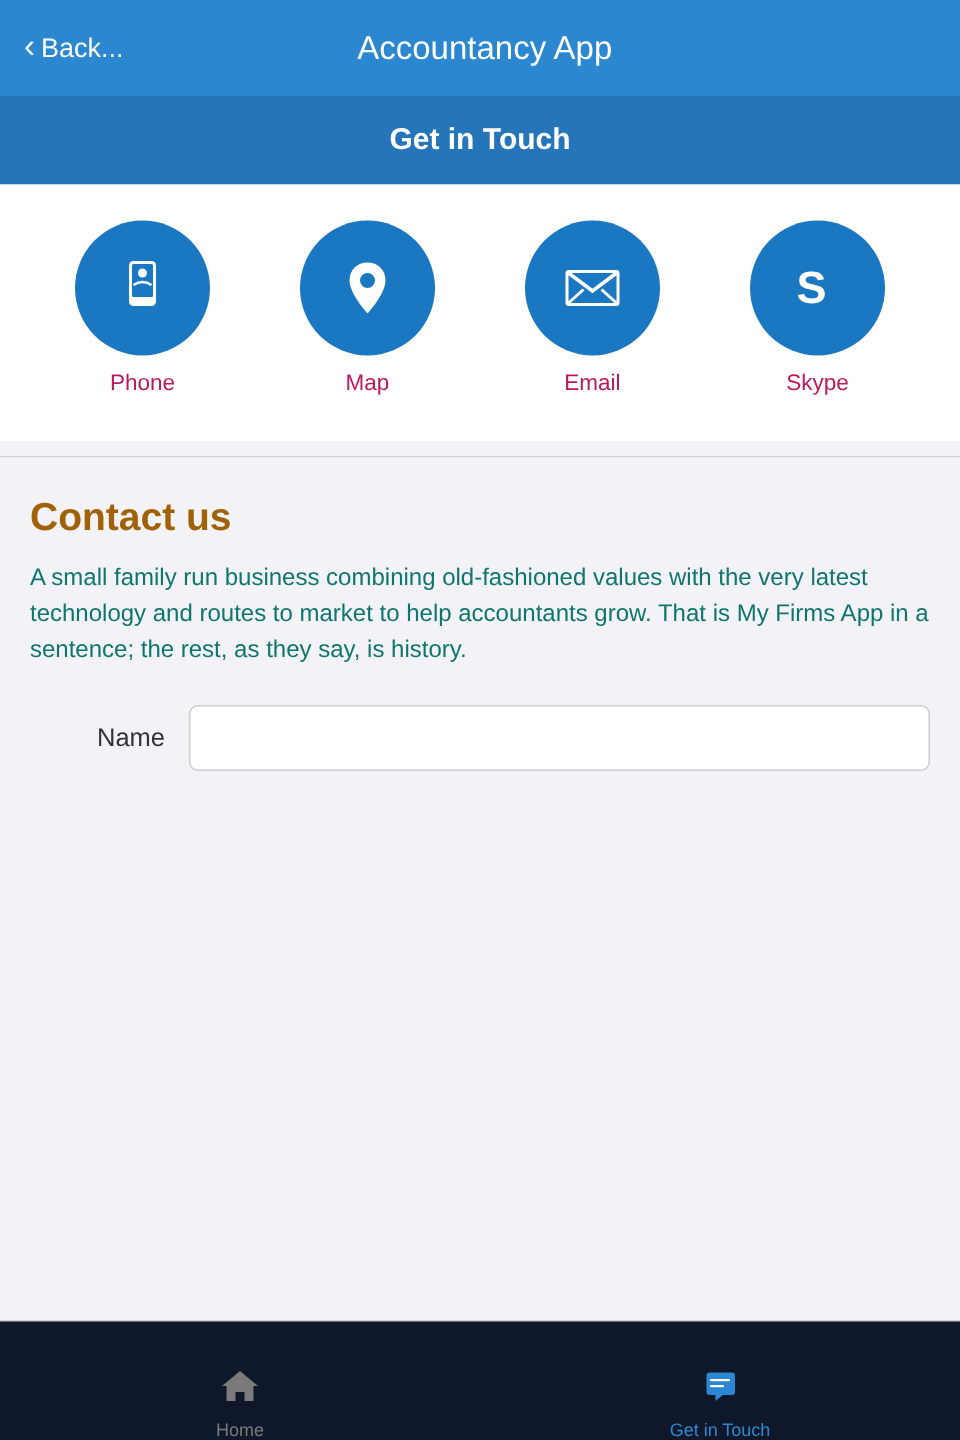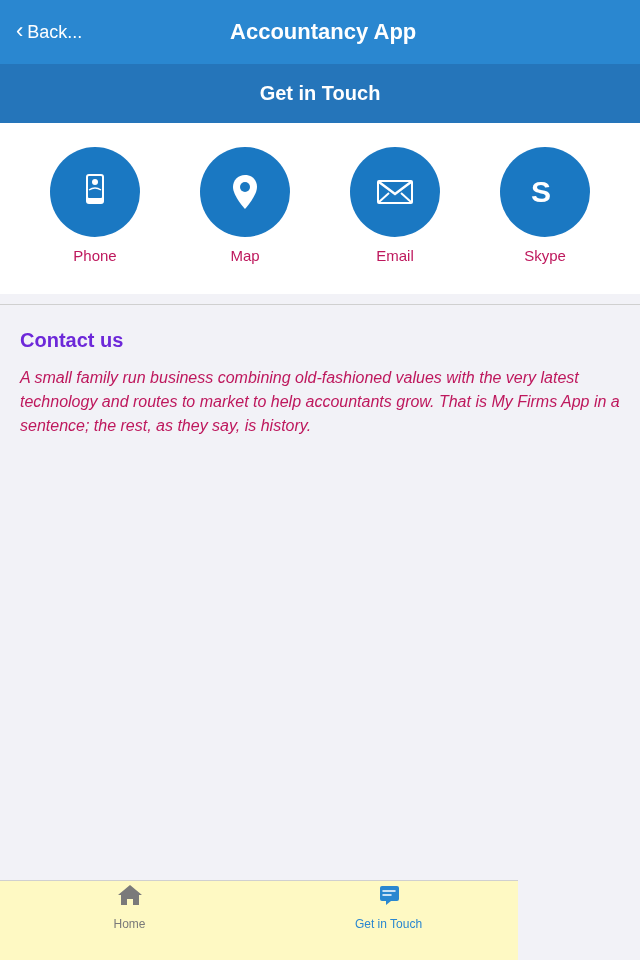--- a/index.html
+++ b/index.html
@@ -32,21 +32,21 @@
       font-size: 22px;
       font-weight: 300;
       line-height: 1;
       margin-top: -2px;
     }
     .nav-title {
       flex: 1;
       text-align: center;
       color: white;
       font-size: 22px;
-      font-weight: 700;
+      font-weight: 400;
       margin-right: 60px;
     }
 
     
     .section-header {
       background: #2575ba;
       text-align: center;
       padding: 18px 0;
     }
     .section-header-text {
@@ -101,31 +101,30 @@
       background: #d0d0d0;
       margin: 10px 0 0 0;
     }
 
     
     .contact-section {
       background: #f2f2f7;
       padding: 24px 20px 20px 20px;
     }
     .contact-title {
-      font-size: 20px;
+      font-size: 26px;
       font-weight: 700;
-      color: #6d28d9;
+      color: #a16207;
       margin-bottom: 14px;
     }
     .contact-description {
       font-size: 16px;
-      color: #be185d;
+      color: #0f766e;
       line-height: 1.5;
       margin-bottom: 24px;
-      font-style: italic;
     }
 
     
     .form-row {
       display: flex;
       align-items: center;
       margin-bottom: 12px;
     }
     .form-label {
       font-size: 17px;
@@ -143,26 +142,26 @@
       font-size: 16px;
       padding: 0 10px;
       outline: none;
     }
 
     
     .tab-bar {
       position: fixed;
       bottom: 0;
       left: 0;
-      width: 518px;
+      width: 640px;
       height: 80px;
-      background: #fef9c3;
+      background: #0f172a;
       border-top: 1px solid #d0d0d0;
       display: flex;
-      align-items: flex-start;
+      align-items: flex-end;
     }
     .tab-item {
       flex: 1;
       display: flex;
       flex-direction: column;
       align-items: center;
       justify-content: center;
       cursor: pointer;
       gap: 4px;
     }
@@ -255,20 +254,24 @@
   </div>
 
 </div>
 
 <div class="divider"></div>
 
 <div class="contact-section">
   <div class="contact-title">Contact us</div>
   <div class="contact-description">A small family run business combining old-fashioned values with the very latest technology and routes to market to help accountants grow. That is My Firms App in a sentence; the rest, as they say, is history.</div>
 
+  <div class="form-row">
+    <label class="form-label">Name</label>
+    <input class="form-input" type="text" placeholder="" style="">
+  </div>
 </div>
 
 <div class="tab-spacer"></div>
 
 <div class="tab-bar">
 
   <div class="tab-item">
     <span class="tab-icon">
       <svg width="28" height="28" viewBox="0 0 28 28" fill="#7a7a7a">
         <path d="M14 4 L2 14 L5 14 L5 24 L11 24 L11 18 L17 18 L17 24 L23 24 L23 14 L26 14 Z"></path>

